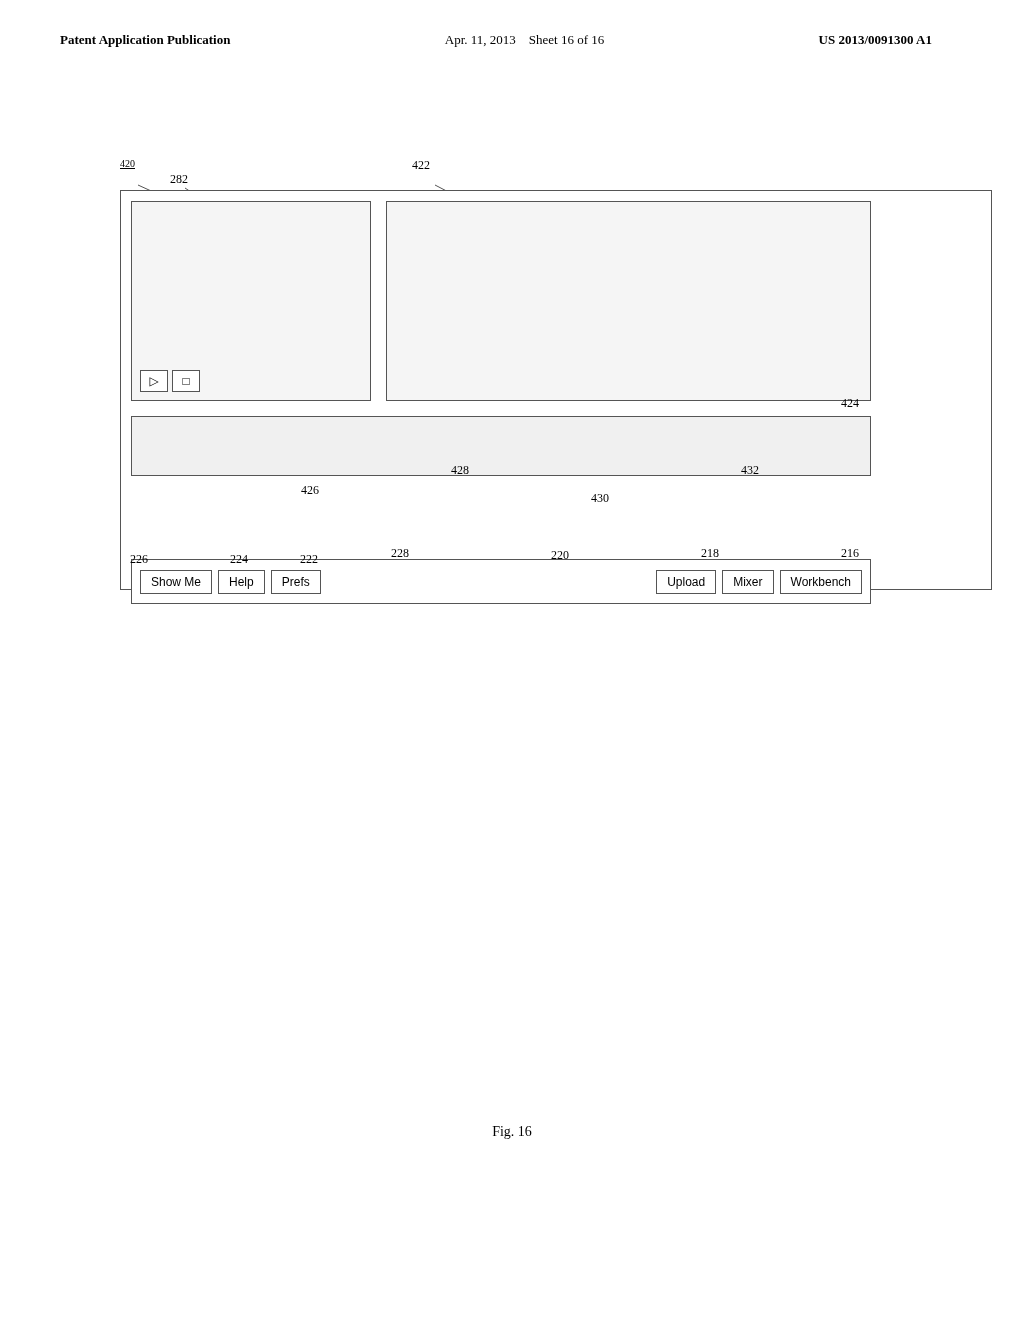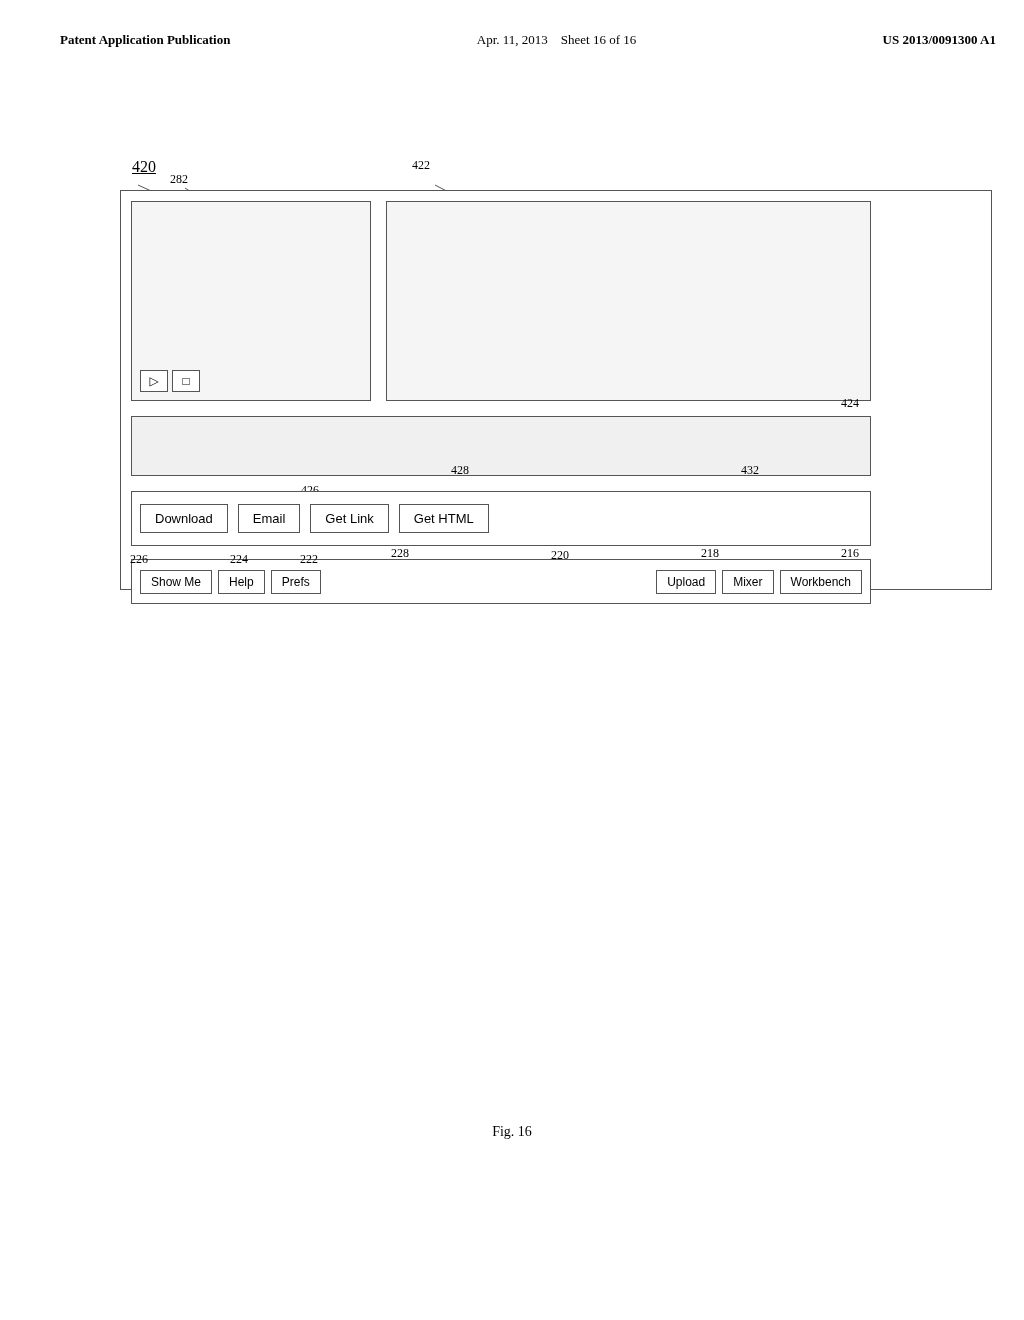--- a/index.html
+++ b/index.html
@@ -10,21 +10,21 @@
       height: 1320px;
       position: relative;
       overflow: hidden;
     }
 
     
     .patent-header {
       display: flex;
       justify-content: space-between;
       align-items: flex-start;
-      padding: 32px 28px 20px 60px;
+      padding: 32px 92px 20px 60px;
       font-size: 13px;
     }
 
     .header-left {
       font-weight: bold;
     }
 
     .header-center {
       text-align: right;
     }
@@ -50,22 +50,22 @@
       width: 872px;
       height: 400px;
       border: 1.5px solid #555;
       background: #fff;
     }
 
     
     .label-420 {
       position: absolute;
       top: 28px;
-      left: 12px;
-      font-size: 16px;
+      left: 0px;
+      font-size: 10px;
       text-decoration: underline;
     }
 
     
     .label-282 {
       position: absolute;
       top: 42px;
       left: 50px;
       font-size: 12px;
     }
@@ -373,26 +373,20 @@
 
     <span class="label-424">424</span>
 
     <div class="middle-bar"></div>
 
     <span class="label-426">426</span>
     <span class="label-428">428</span>
     <span class="label-430">430</span>
     <span class="label-432">432</span>
 
-    <div class="action-buttons-row">
-      <button class="action-btn">Download</button>
-      <button class="action-btn">Email</button>
-      <button class="action-btn">Get Link</button>
-      <button class="action-btn">Get HTML</button>
-    </div>
 
     <span class="label-228">228</span>
 
     <span class="label-220">220</span>
     <span class="label-218">218</span>
     <span class="label-216">216</span>
 
     <div class="bottom-toolbar">
       <div class="toolbar-left">
         <button class="toolbar-btn">Show Me</button>

